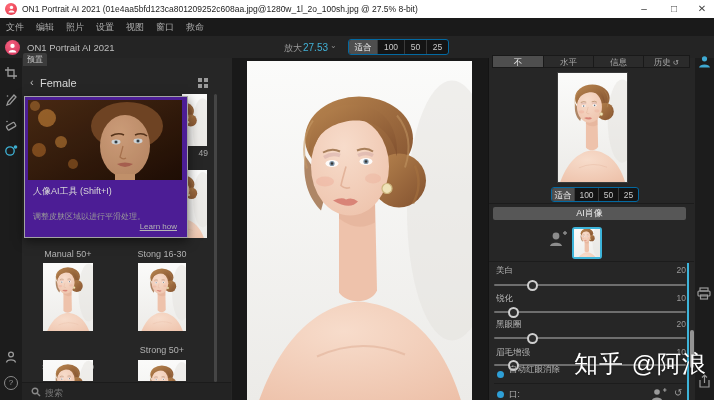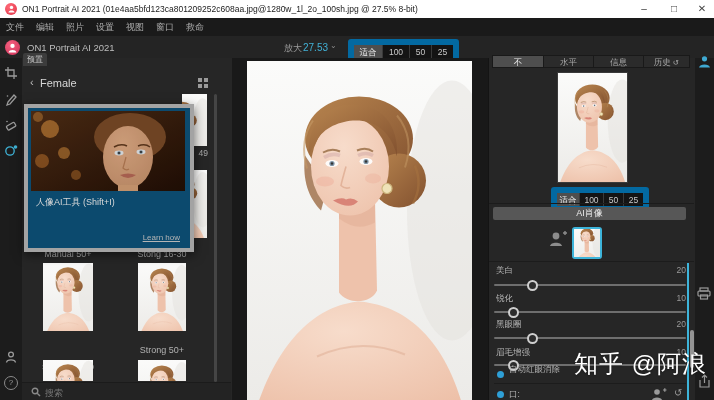--- a/index.html
+++ b/index.html
@@ -25,21 +25,21 @@
 
   
   .appheader{left:0;top:36px;width:714px;height:22px;background:#242424;border-bottom:1px solid #151515}
   .applogo{left:5px;top:40px;width:15px;height:15px;border-radius:50%;
     background:radial-gradient(circle at 35% 30%,#f45f7f,#cf3158);}
   .applogo svg{position:absolute;left:3px;top:2.5px;width:9px;height:10px}
   .apptitle{left:27px;top:42px;font-size:9.5px;color:#bdbdbd;white-space:nowrap}
   .zoom-label{left:284px;top:42px;font-size:9px;color:#9a9a9a}
   .zoom-value{left:303px;top:42px;font-size:10px;color:#41b0d5}
   .zoom-caret{left:330px;top:41px;font-size:8px;color:#8a8a8a}
-  .seg{display:flex;border:6px solid #0369a1;border-radius:3px;overflow:hidden;background:#141414}
+  .seg{display:flex;border:1px solid #0369a1;border-radius:3px;overflow:hidden;background:#141414}
   .seg .cell{font-size:8.5px;color:#c9c9c9;padding:2px 0;text-align:center;border-right:1px solid #3a3a3a}
   .seg .cell:last-child{border-right:none}
   .seg .sel{background:#4e4e4e;color:#f0f0f0}
   .topseg{left:348px;top:39px;height:14px}
   .topseg .c0{width:28px}.topseg .c1{width:26px}.topseg .c2{width:21px}.topseg .c3{width:21px}
 
   
   .leftstrip{left:0;top:58px;width:22px;height:342px;background:#1c1c1c;border-right:1px solid #141414}
   .tool{left:4px;width:14px;height:14px}
   .tool svg{width:14px;height:14px;stroke:#9a9a9a;fill:none;stroke-width:1.3}
@@ -73,21 +73,21 @@
   .th-2{left:43px;top:360px;width:50px;height:21px}
   .th-2 svg{width:50px;height:68px}
   .th-3{left:138px;top:360px;width:48px;height:21px}
   .th-3 svg{width:48px;height:68px}
   .searchrow{left:22px;top:382px;width:209px;height:18px;background:#232323;border-top:1px solid #1b1b1b}
   .searchrow svg{position:absolute;left:9px;top:4px;width:10px;height:10px;stroke:#8a8a8a;fill:none;stroke-width:1.4}
   .search-lbl{position:absolute;left:23px;top:4px;font-size:9px;color:#777}
   .pscroll{left:214px;top:94px;width:3px;height:288px;background:#454545;border-radius:2px}
 
   
-  .tooltip{left:24px;top:104px;width:162px;height:140px;background:#0c4a6e;border:4px solid #a3a3a3;
+  .tooltip{left:24px;top:96px;width:162px;height:140px;background:#4c1d95;border:1px solid #a3a3a3;
     box-shadow:0 3px 10px rgba(0,0,0,.55)}
   .tooltip .photo{position:absolute;left:3px;top:3px;width:154px;height:80px;overflow:hidden}
   .tooltip .photo svg{width:154px;height:80px}
   .tt-title{position:absolute;left:8px;top:88px;font-size:9px;color:#d8d8d8}
   .tt-line{position:absolute;left:8px;font-size:8px;color:#999;white-space:nowrap}
   .tt-l1{top:103px}.tt-l2{top:114px}
   .tt-link{position:absolute;right:10px;top:125px;font-size:8px;color:#b5b5b5;text-decoration:underline}
 
   
   .canvas{left:232px;top:58px;width:256px;height:342px;background:#191919}
@@ -342,20 +342,21 @@
     </svg></div>
 <div class="abs thumb th-3"><svg>
       <use href="#portraitArt"></use>
     </svg></div>
 
 <div class="abs tooltip">
   <div class="photo"><svg>
         <use href="#tooltipArt"></use>
       </svg></div>
   <div class="tt-title">人像AI工具 (Shift+I)</div>
+  <div class="tt-line tt-l2">调整皮肤区域以进行平滑处理。</div>
   <div class="tt-link">Learn how</div>
 </div>
 
 <div class="abs searchrow">
   <svg viewBox="0 0 10 10">
       <circle cx="4" cy="4" r="2.8"></circle>
       <path d="M6.2 6.2 L9 9"></path>
     </svg>
   <span class="search-lbl">搜索</span>
 </div>

